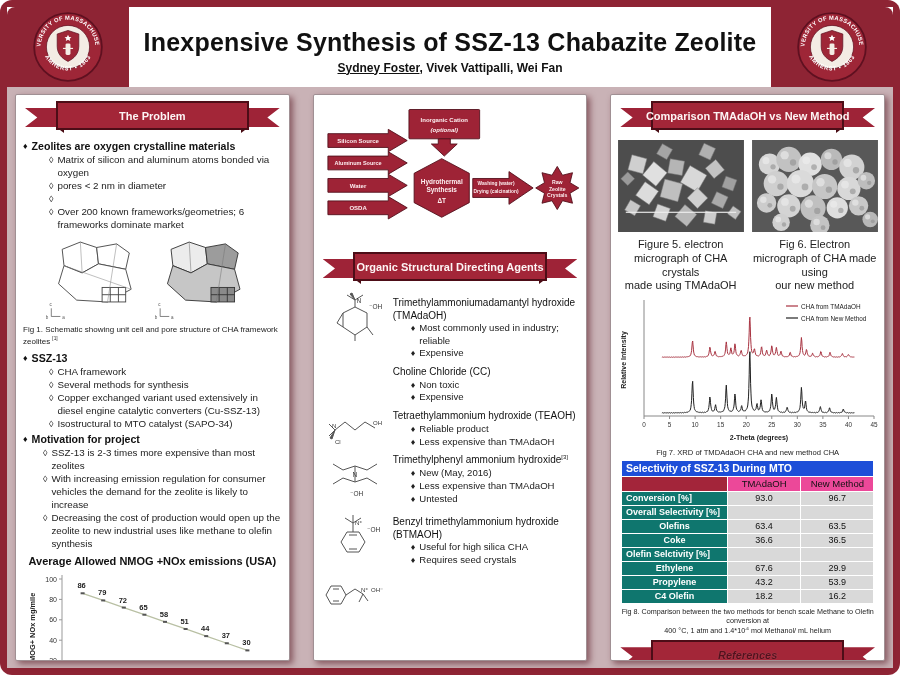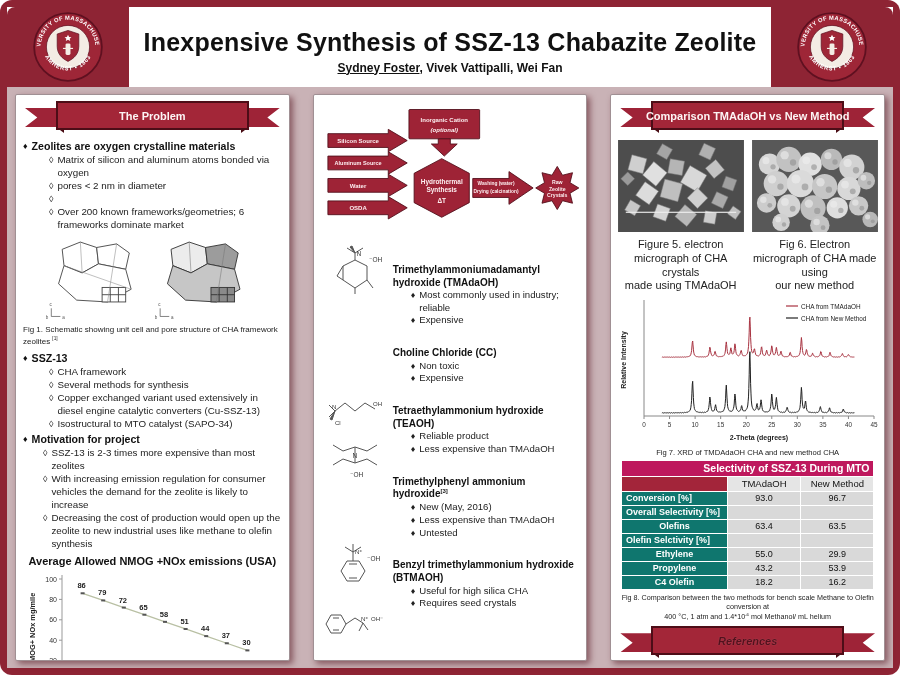--- a/index.html
+++ b/index.html
@@ -33,32 +33,32 @@
   .b-sub{font-size:9.8px;color:#222;margin-left:26px;}
   .b-sub .g1{font-size:9px;}
   .caption{font-size:8px;color:#222;line-height:1.3;}
   .caption.center{text-align:center;}
   .chart-title{font-size:11px;font-weight:bold;text-align:center;color:#111;margin-top:4px;}
   sup{font-size:.6em;}
   
   .sda-row{display:flex;align-items:flex-start;}
   .sda-struct{width:72px;flex:none;}
   .sda-text{flex:1;}
-  .sda-name{font-weight:bold;font-size:10px;color:#111;line-height:1.25;margin-top:20px;}
+  .sda-name{font-weight:normal;font-size:10px;color:#111;line-height:1.25;margin-top:6px;}
   .sda-b{font-size:9.6px;color:#222;margin-left:18px;line-height:1.3;}
   
   .sem-row{display:flex;gap:6px;justify-content:center;margin-top:4px;}
   .sem-fig{width:128px;}
   .sem-cap{font-size:11px;text-align:center;line-height:1.25;color:#222;margin-top:2px;}
   
   table.mto{width:98%;margin:2px auto 0;border-collapse:collapse;font-size:9px;}
   .mto td{border:1px solid #fff;padding:1.5px 4px;}
-  .t-title{background:#be185d;color:#fff;font-weight:bold;text-align:right;font-size:10.5px;padding:3px;}
+  .t-title{background:#1d4ed8;color:#fff;font-weight:bold;text-align:left;font-size:10.5px;padding:3px;}
   .t-corner{background:#a3253a;}
-  .t-colh{background:#e5e5e5;color:#111;text-align:center;font-size:9.5px;}
+  .t-colh{background:#ec4899;color:#111;text-align:center;font-size:9.5px;}
   .t-lab{background:#0f766e;color:#fff;font-weight:bold;width:42%;}
   .t-lab.ctr{text-align:center;}
   .t-val{background:#d9d9d9;color:#111;text-align:center;width:29%;}
   .refs-block{margin:2px 14px 0;}
   .ref{font-size:8.3px;font-weight:bold;color:#111;line-height:1.35;margin:0 0 4px;}
   svg text{font-family:"Liberation Sans","DejaVu Sans",sans-serif;}
 </style>
 </head>
 <body>
 
@@ -303,20 +303,25 @@
           <text x="140" y="102" font-size="7.5">Synthesis</text>
           <text x="140" y="114" font-size="7.5">ΔT</text>
           <text x="203" y="94" font-size="5.6">Washing (water)</text>
           <text x="203" y="103" font-size="5.6">Drying (calcination)</text>
           <text x="274" y="92" font-size="6">Raw</text>
           <text x="274" y="100" font-size="6">Zeolite</text>
           <text x="274" y="108" font-size="6">Crystals</text>
         </g>
       </svg>
 
+      <div class="ribbon" style="margin-top:8px;">
+        <div class="rib-tail l"></div>
+        <div class="rib-tail r"></div>
+        <div class="rib-center">Organic Structural Directing Agents</div>
+      </div>
 
       
       <div class="sda-row">
         <div class="sda-struct">
           <svg width="66" height="56" viewBox="0 0 66 56">
             <g stroke="#555" stroke-width="1" fill="none">
               <polygon points="22,22 34,16 46,22 46,36 34,44 22,36"></polygon>
               <line x1="22" y1="22" x2="16" y2="32"></line>
                 <line x1="16" y1="32" x2="22" y2="36"></line>
               <line x1="34" y1="44" x2="34" y2="50"></line>
@@ -603,27 +608,32 @@
               <td class="t-lab">Overall Selectivity [%]</td>
               <td class="t-val"></td>
               <td class="t-val"></td>
             </tr>
         <tr>
               <td class="t-lab ctr">Olefins</td>
               <td class="t-val">63.4</td>
               <td class="t-val">63.5</td>
             </tr>
         <tr>
+              <td class="t-lab ctr">Coke</td>
+              <td class="t-val">36.6</td>
+              <td class="t-val">36.5</td>
+            </tr>
+        <tr>
               <td class="t-lab">Olefin Selctivity [%]</td>
               <td class="t-val"></td>
               <td class="t-val"></td>
             </tr>
         <tr>
               <td class="t-lab ctr">Ethylene</td>
-              <td class="t-val">55.0</td>
+              <td class="t-val">67.6</td>
               <td class="t-val">29.9</td>
             </tr>
         <tr>
               <td class="t-lab ctr">Propylene</td>
               <td class="t-val">43.2</td>
               <td class="t-val">53.9</td>
             </tr>
         <tr>
               <td class="t-lab ctr">C4 Olefin</td>
               <td class="t-val">18.2</td>

